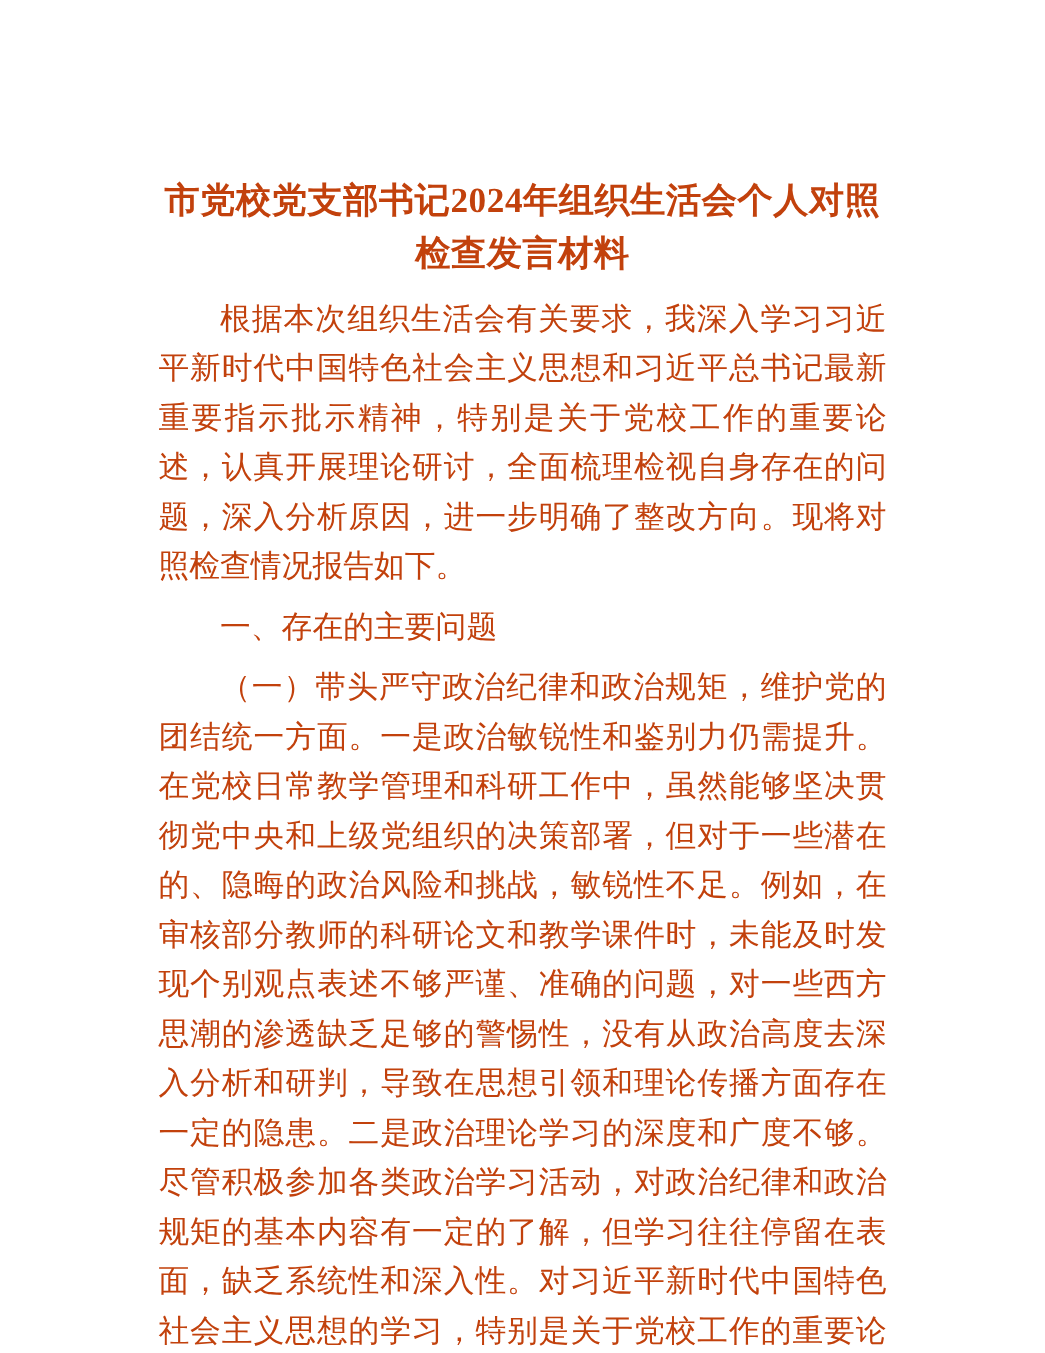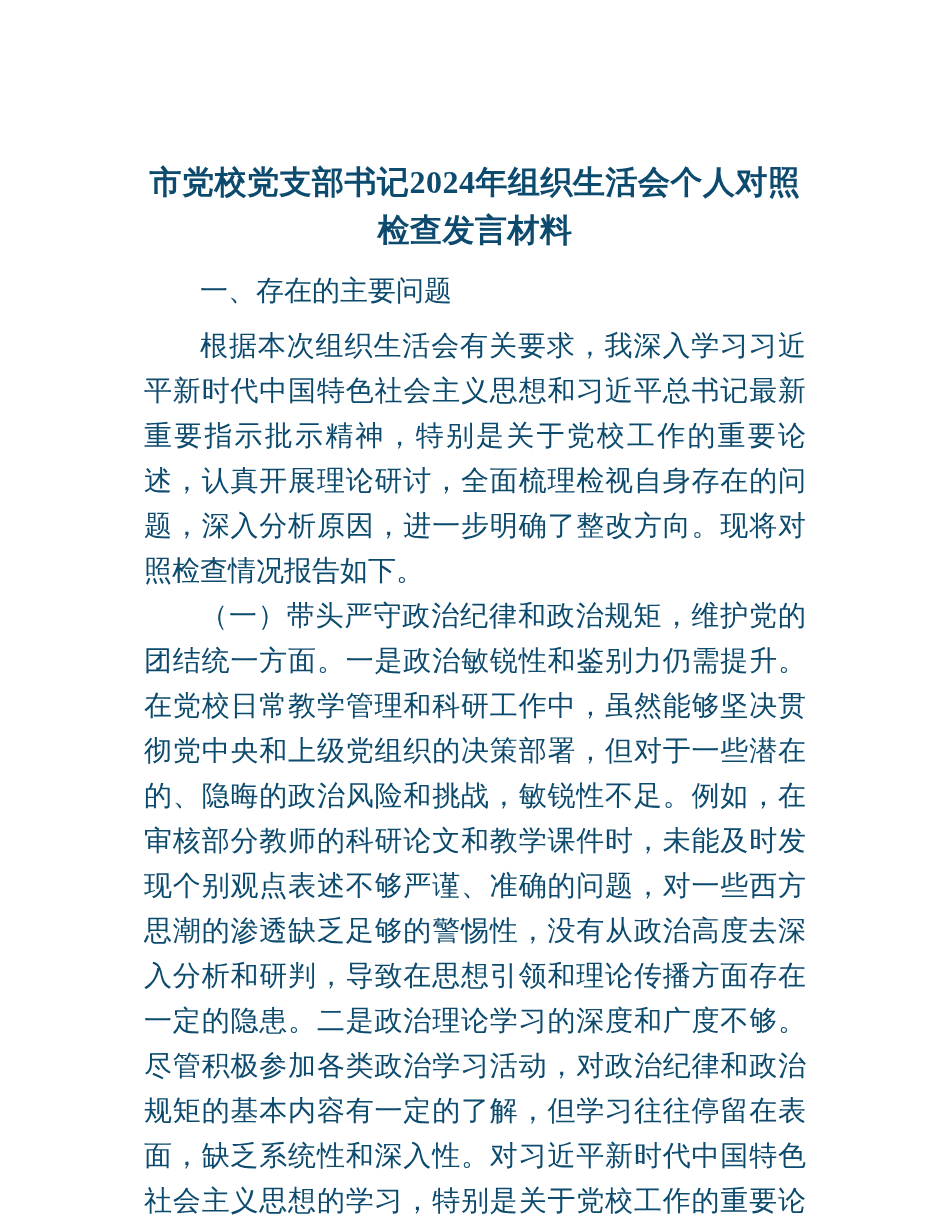--- a/index.html
+++ b/index.html
@@ -9,21 +9,21 @@
     }
     .page {
       position: relative;
       width: 934px;
       height: 1230px;
       margin: 0 auto;
       background: #ffffff;
       box-sizing: border-box;
       padding: 158px 136px 40px 136px;
       font-family: "Liberation Serif", "DejaVu Serif", serif;
-      color: #0c4a6e;
+      color: #c2410c;
       overflow: hidden;
     }
     .doc-title {
       font-size: 32px;
       font-weight: bold;
       text-align: center;
       line-height: 48px;
       margin: 0 0 14px 0;
       letter-spacing: 0.5px;
     }
@@ -40,18 +40,18 @@
       margin-bottom: 10px;
       text-align: left;
     }
   </style>
 </head>
 <body>
 
 <div class="page">
   <h1 class="doc-title">市党校党支部书记2024年组织生活会个人对照检查发言材料</h1>
 
+  <p class="para">根据本次组织生活会有关要求，我深入学习习近平新时代中国特色社会主义思想和习近平总书记最新重要指示批示精神，特别是关于党校工作的重要论述，认真开展理论研讨，全面梳理检视自身存在的问题，深入分析原因，进一步明确了整改方向。现将对照检查情况报告如下。</p>
+
   <p class="para heading">一、存在的主要问题</p>
-
-  <p class="para">根据本次组织生活会有关要求，我深入学习习近平新时代中国特色社会主义思想和习近平总书记最新重要指示批示精神，特别是关于党校工作的重要论述，认真开展理论研讨，全面梳理检视自身存在的问题，深入分析原因，进一步明确了整改方向。现将对照检查情况报告如下。</p>
 
   <p class="para">（一）带头严守政治纪律和政治规矩，维护党的团结统一方面。一是政治敏锐性和鉴别力仍需提升。在党校日常教学管理和科研工作中，虽然能够坚决贯彻党中央和上级党组织的决策部署，但对于一些潜在的、隐晦的政治风险和挑战，敏锐性不足。例如，在审核部分教师的科研论文和教学课件时，未能及时发现个别观点表述不够严谨、准确的问题，对一些西方思潮的渗透缺乏足够的警惕性，没有从政治高度去深入分析和研判，导致在思想引领和理论传播方面存在一定的隐患。二是政治理论学习的深度和广度不够。尽管积极参加各类政治学习活动，对政治纪律和政治规矩的基本内容有一定的了解，但学习往往停留在表面，缺乏系统性和深入性。对习近平新时代中国特色社会主义思想的学习，特别是关于党校工作的重要论述，未能全面、深入地领会其精神实质，在实际工作中运用政治理</p>
 </div>
 
 </body></html>

